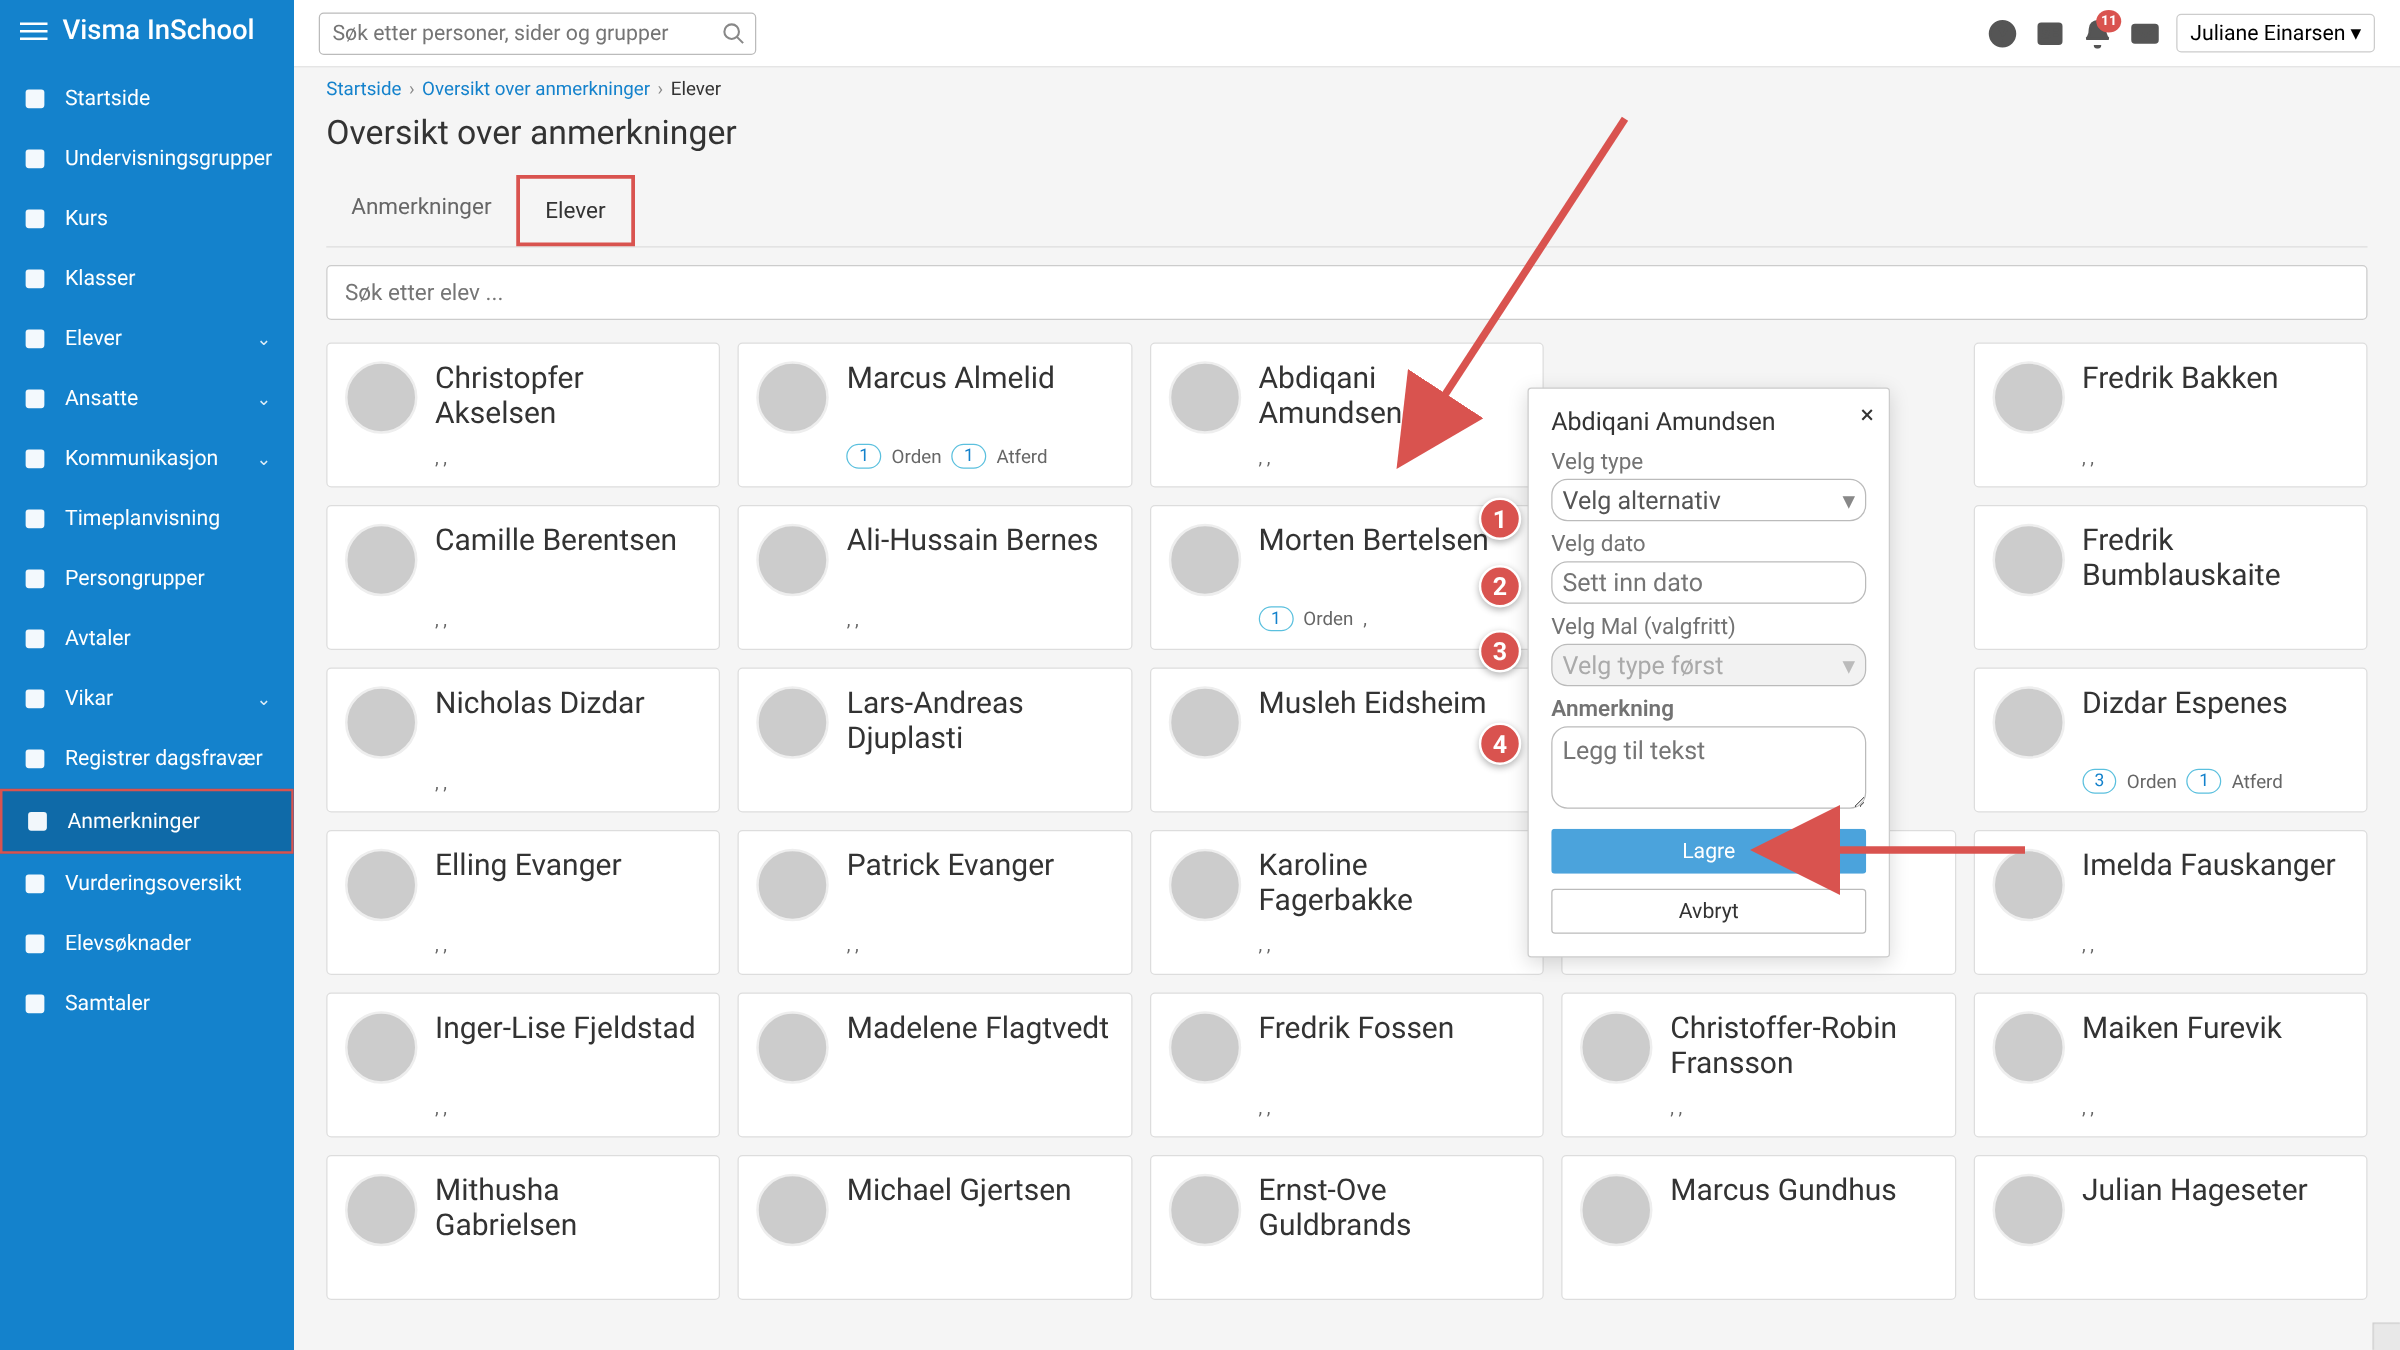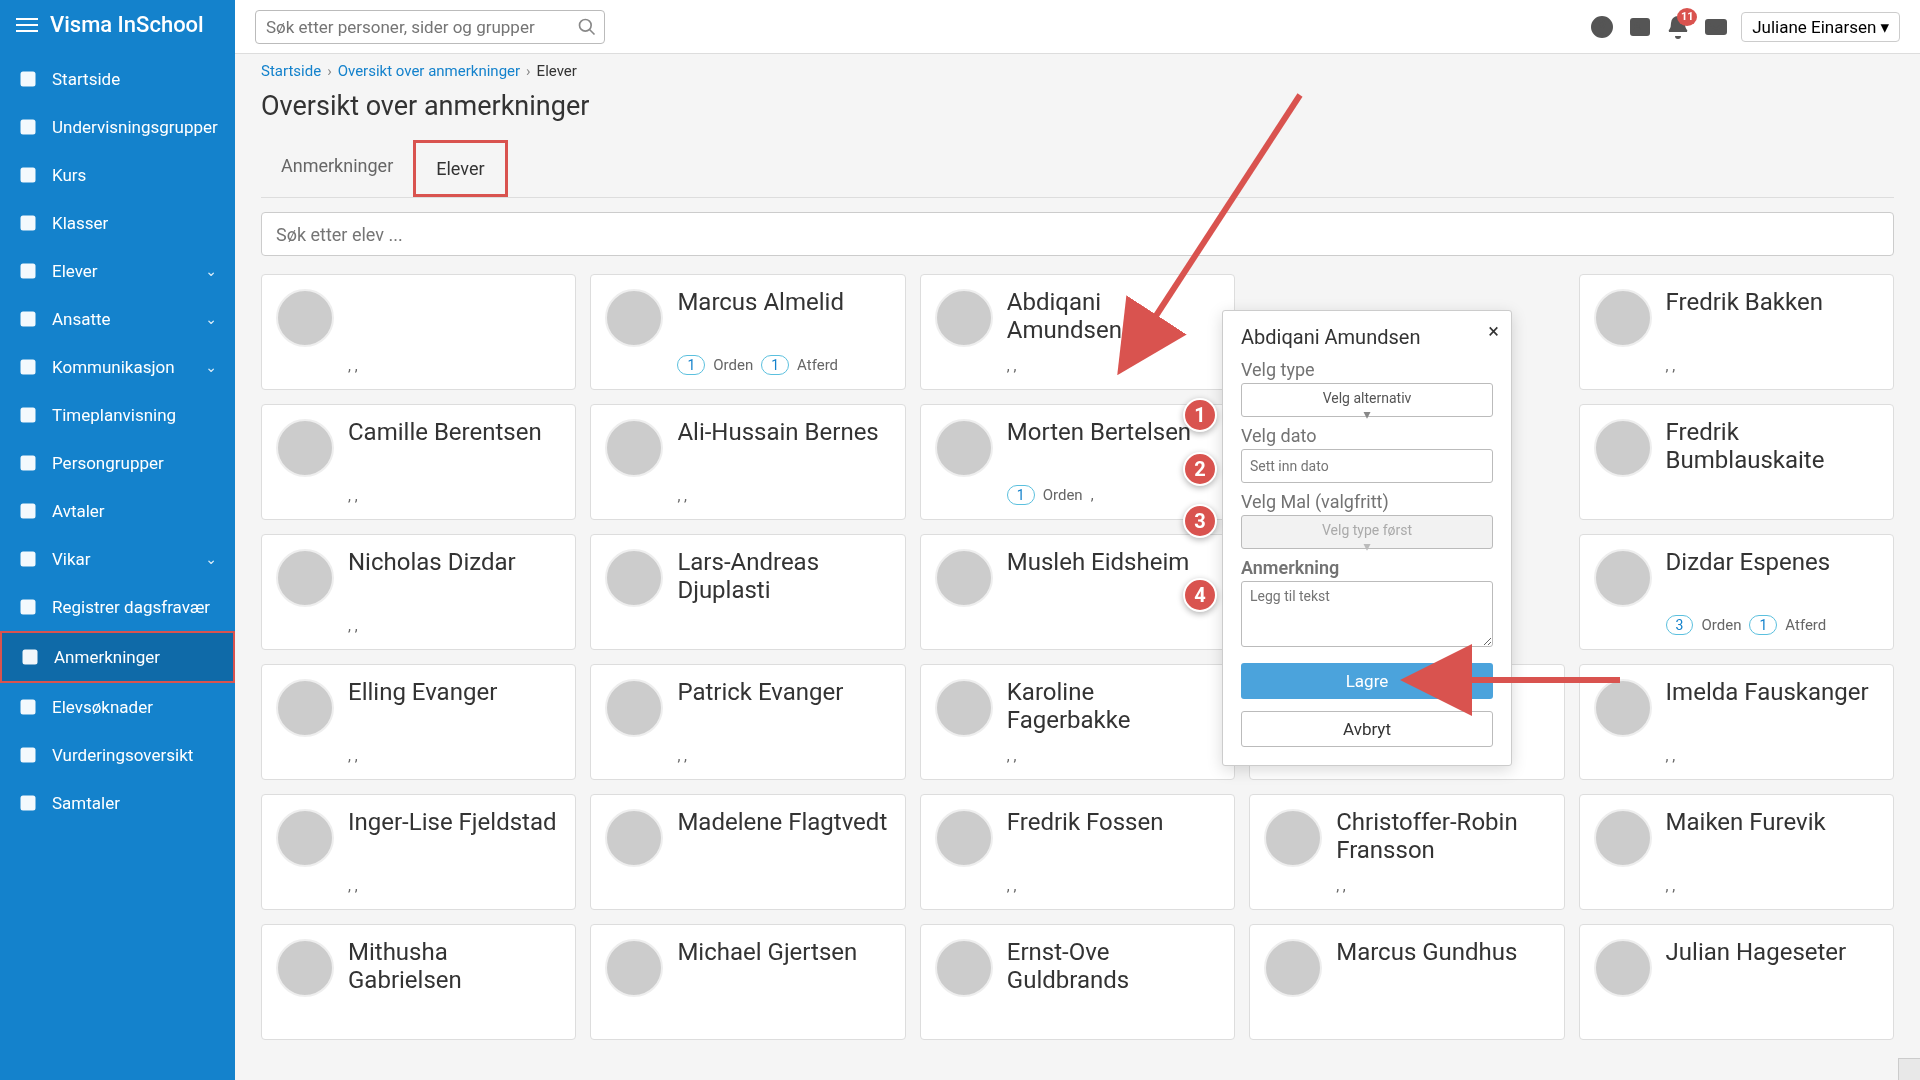--- a/index.html
+++ b/index.html
@@ -51,21 +51,21 @@
 .student-name { font-size: 24px; line-height: 1.15; color: #333; font-weight: 400; }
 .card-meta { margin-top: auto; font-size: 15px; color: #666; display: flex; align-items: center; gap: 8px; }
 .pill { display: inline-flex; align-items: center; gap: 6px; border: 1.5px solid #5bc0de; color: #1482cc; border-radius: 14px; padding: 1px 9px; font-size: 14px; }
 
 
 .popup { position: absolute; width: 290px; background: #fff; border: 1px solid #ccc; border-radius: 3px; box-shadow: 0 4px 16px rgba(0,0,0,0.15); padding: 14px 18px 18px 18px; z-index: 20; left: 1222px; top: 310px; }
 .popup-title { font-size: 20px; color: #333; margin-bottom: 10px; }
 .popup-close { position: absolute; right: 12px; top: 8px; font-size: 20px; color: #333; cursor: pointer; }
 .form-label { font-size: 18px; color: #737373; margin-top: 8px; margin-bottom: 3px; display: block; }
 .form-label.bold { font-weight: 600; }
-.form-select, .form-input, .form-textarea { width: 100%; border: 1px solid #bbb; border-radius: 3px; font-size: 14px; padding: 6px 8px; color: #555; background: #fff; flex-direction: column; }
+.form-select, .form-input, .form-textarea { width: 100%; border: 1px solid #bbb; border-radius: 13px; font-size: 20px; padding: 6px 8px; color: #555; background: #fff; }
 .form-select { height: 34px; position: relative; display: flex; align-items: center; justify-content: space-between; cursor: pointer; }
 .form-select.disabled { background: #f2f2f2; color: #aaa; }
 .form-input { height: 34px; }
 .form-textarea { height: 66px; resize: vertical; }
 .btn { width: 100%; height: 36px; border-radius: 3px; font-size: 17px; cursor: pointer; margin-top: 12px; border: 1px solid transparent; }
 .btn-primary { background: #4ba3dc; color: #fff; position: relative; }
 .btn-secondary { background: #fff; border: 1px solid #bbb; color: #333; }
 
 
 .anno-num { position: absolute; width: 34px; height: 34px; border-radius: 50%; background: #d9534f; color: #fff; font-weight: bold; font-size: 20px; display: flex; align-items: center; justify-content: center; z-index: 30; border: 2px solid #fff; box-shadow: 0 2px 6px rgba(0,0,0,0.3); }
@@ -194,29 +194,29 @@
           </svg>
         </span>
         <span class="nav-label">Anmerkninger</span>
       </div>
       <div class="nav-item">
         <span class="nav-icon">
           <svg viewBox="0 0 24 24">
             <rect x="3" y="3" width="18" height="18" rx="3" fill="#fff" opacity="0.95"></rect>
           </svg>
         </span>
+        <span class="nav-label">Vurderingsoversikt</span>
+      </div>
+      <div class="nav-item">
+        <span class="nav-icon">
+          <svg viewBox="0 0 24 24">
+            <rect x="3" y="3" width="18" height="18" rx="3" fill="#fff" opacity="0.95"></rect>
+          </svg>
+        </span>
         <span class="nav-label">Elevsøknader</span>
-      </div>
-      <div class="nav-item">
-        <span class="nav-icon">
-          <svg viewBox="0 0 24 24">
-            <rect x="3" y="3" width="18" height="18" rx="3" fill="#fff" opacity="0.95"></rect>
-          </svg>
-        </span>
-        <span class="nav-label">Vurderingsoversikt</span>
       </div>
       <div class="nav-item">
         <span class="nav-icon">
           <svg viewBox="0 0 24 24">
             <rect x="3" y="3" width="18" height="18" rx="3" fill="#fff" opacity="0.95"></rect>
           </svg>
         </span>
         <span class="nav-label">Samtaler</span>
       </div>
     </nav>
@@ -281,20 +281,21 @@
     <div class="tab">Anmerkninger</div>
     <div class="tab active highlighted">Elever</div>
   </div>
 
   <input class="student-search" placeholder="Søk etter elev ..." style="">
 
   <div class="grid" id="student-grid">
       <div class="card">
         <div class="avatar"></div>
         <div class="card-body">
+          <div class="student-name">Christopfer Akselsen</div>
           <div class="card-meta">, ,</div>
         </div>
       </div>
       <div class="card">
         <div class="avatar"></div>
         <div class="card-body">
           <div class="student-name">Marcus Almelid</div>
           <div class="card-meta">
             <span class="pill">1</span>
             <span>Orden</span>

